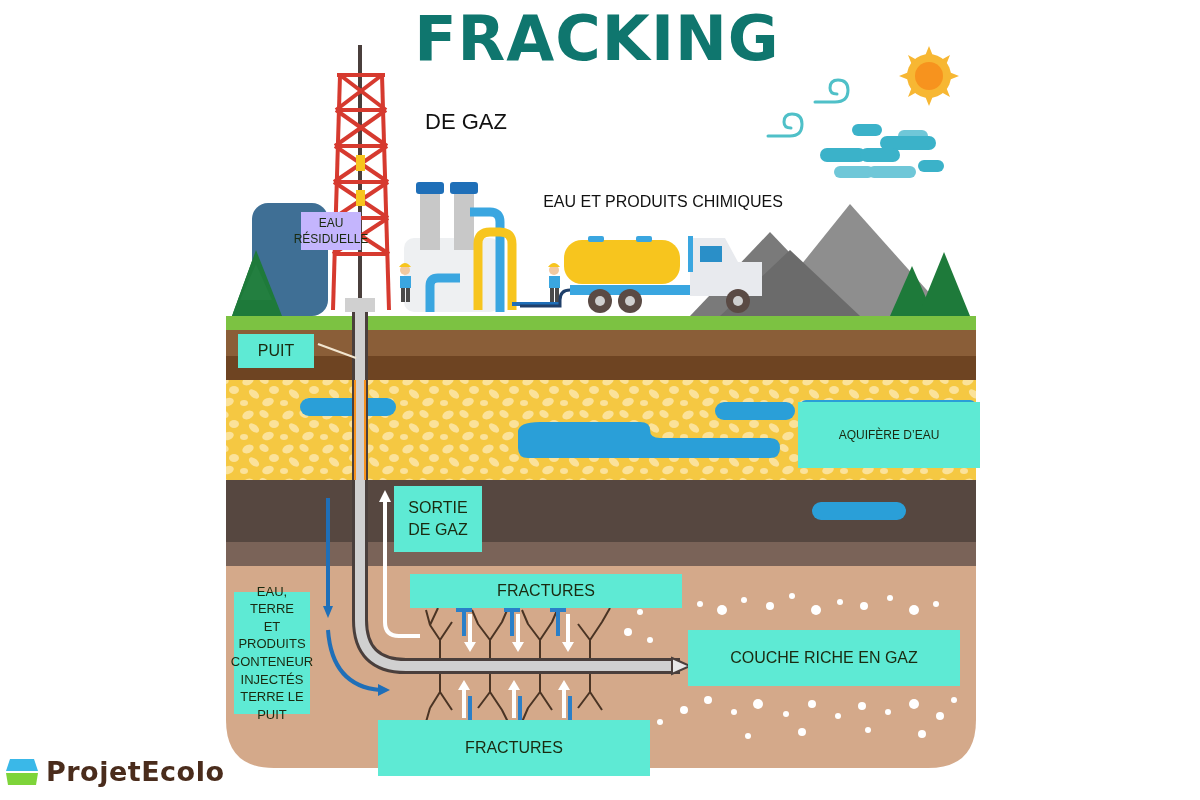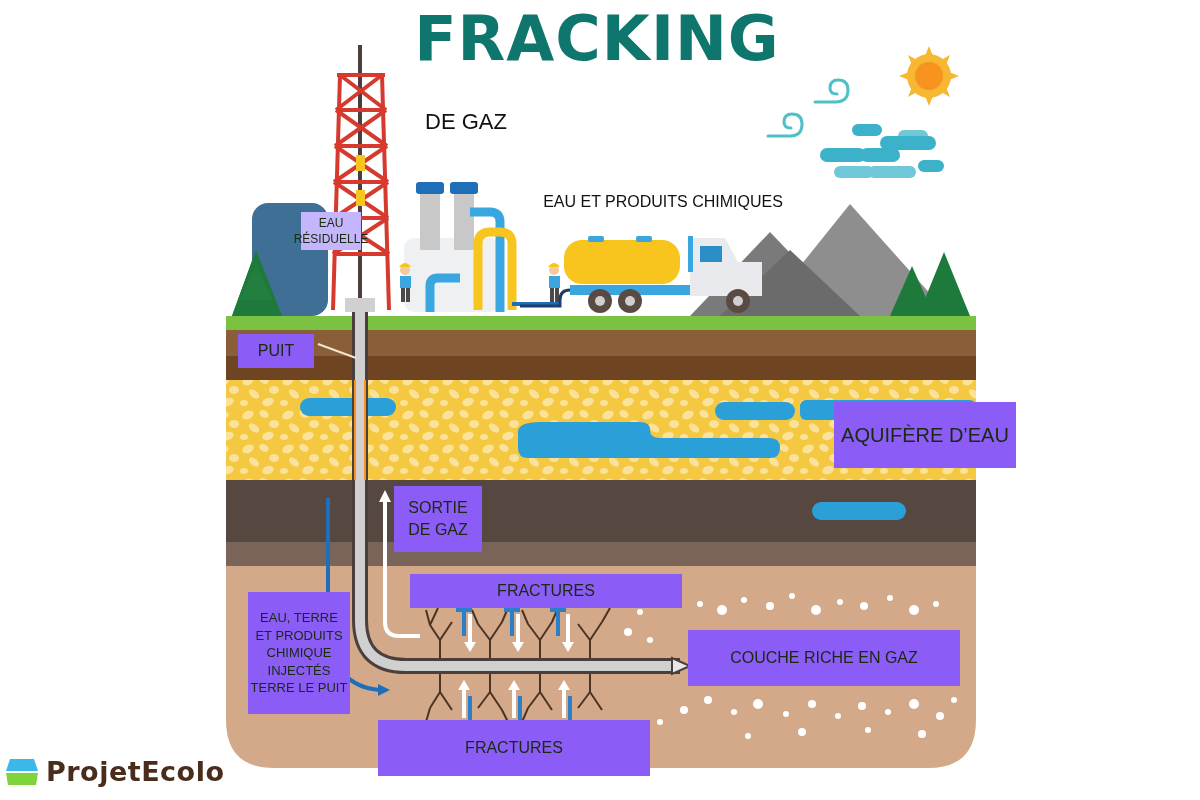--- a/index.html
+++ b/index.html
@@ -1,21 +1,21 @@
 <!DOCTYPE html>
 <html><head>
   <meta charset="utf-8">
   <style>
     html, body { margin: 0; padding: 0; background: #ffffff; }
     body { width: 1200px; height: 800px; position: relative; overflow: hidden; font-family: "DejaVu Sans", sans-serif; }
     .abs { position: absolute; }
     .title { left: 0; width: 1200px; top: 2px; text-align: center; font-family: "DejaVu Sans", sans-serif; font-weight: bold; font-size: 62px; color: #0f766e; letter-spacing: 1px; padding-left: 0; }
     .title span { display: inline-block; transform: translateX(-3px); }
     .plain-label { color: #111; font-family: "Liberation Sans", sans-serif; text-align: center; line-height: 1.3; }
-    .green-label { background: #8b5cf6; color: #1a2a10; font-family: "Liberation Sans", sans-serif; display: flex; align-items: center; justify-content: center; text-align: center; line-height: 1.35; }
+    .green-label { background: #5eead4; color: #1a2a10; font-family: "Liberation Sans", sans-serif; display: flex; align-items: center; justify-content: center; text-align: center; line-height: 1.35; }
     svg { position: absolute; left: 0; top: 0; }
     .logo { left: 4px; top: 756px; display: flex; align-items: center; }
     .logo-text { font-family: "DejaVu Sans", sans-serif; font-weight: bold; font-size: 27px; color: #4a2c1c; letter-spacing: 0.5px; margin-left: 6px; }
   </style>
 </head>
 <body>
 
 <svg width="1200" height="800" viewBox="0 0 1200 800">
   <defs>
     <pattern id="sand" width="40" height="34" patternUnits="userSpaceOnUse">
@@ -276,31 +276,31 @@
 <div class="abs plain-label" style="left:388px; top:108px; width:156px; font-size:22px;">
   <div>DE GAZ</div>
 </div>
 <div class="abs plain-label" style="left:534px; top:192px; width:258px; font-size:16px;">EAU ET PRODUITS CHIMIQUES</div>
 
 <div class="abs green-label" style="left:254px; top:212px; width:60px; height:38px; font-size:12px; flex-direction:column; background:#c4b5fd;margin-left:47px;">
   <div>EAU</div>
   <div>RÉSIDUELLE</div>
 </div>
 <div class="abs green-label" style="left:238px; top:334px; width:76px; height:34px; font-size:16px;">PUIT</div>
-<div class="abs green-label" style="left:798px; top:402px; width:182px; height:66px; font-size:20px;margin-left:36px;">AQUIFÈRE D’EAU</div>
+<div class="abs green-label" style="left:798px; top:402px; width:182px; height:66px; font-size:12px;">AQUIFÈRE D’EAU</div>
 <div class="abs green-label" style="left:394px; top:486px; width:88px; height:66px; font-size:16px; flex-direction:column;">
   <div>SORTIE</div>
   <div>DE GAZ</div>
 </div>
 <div class="abs green-label" style="left:410px; top:574px; width:272px; height:34px; font-size:16px;">FRACTURES</div>
 <div class="abs green-label" style="left:688px; top:630px; width:272px; height:56px; font-size:16px;">COUCHE RICHE EN GAZ</div>
-<div class="abs green-label" style="left:248px; top:592px; width:102px; height:122px; font-size:13px; flex-direction:column;">
+<div class="abs green-label" style="left:234px; top:592px; width:76px; height:122px; font-size:13px; flex-direction:column;">
   <div>EAU, TERRE</div>
   <div>ET PRODUITS</div>
-  <div>CHIMIQUE</div>
+  <div>CONTENEUR</div>
   <div>INJECTÉS</div>
   <div>TERRE LE PUIT</div>
 </div>
 <div class="abs green-label" style="left:378px; top:720px; width:272px; height:56px; font-size:16px;">FRACTURES</div>
 
 <div class="abs logo">
   <svg width="36" height="30" viewBox="0 0 36 30" style="position:static;">
     <polygon points="6,2 18,2 18,14 2,14" fill="#3ab8e8"></polygon>
     <polygon points="18,2 30,2 34,14 18,14" fill="#3ab8e8"></polygon>
     <polygon points="2,16 18,16 18,28 4,28" fill="#7ed43a"></polygon>

